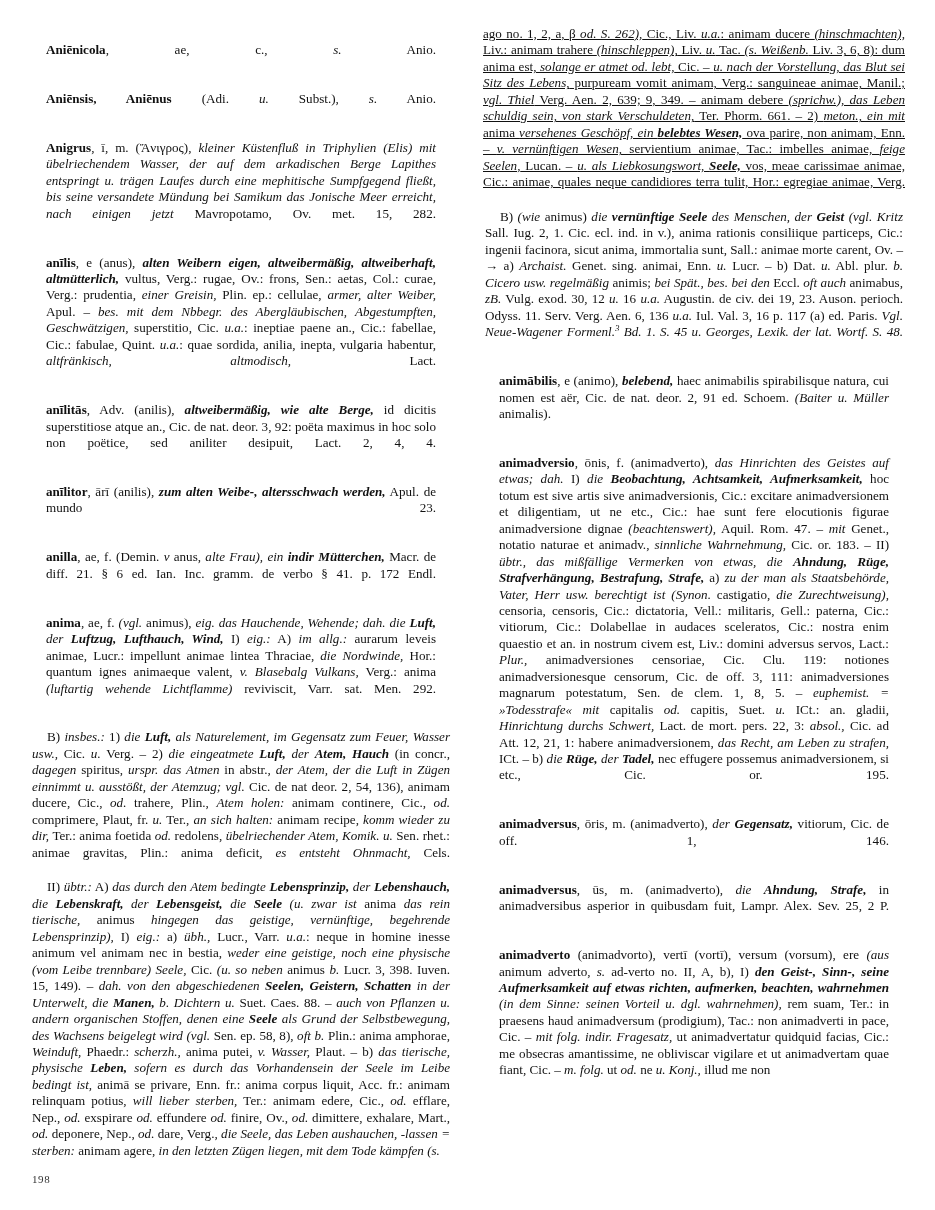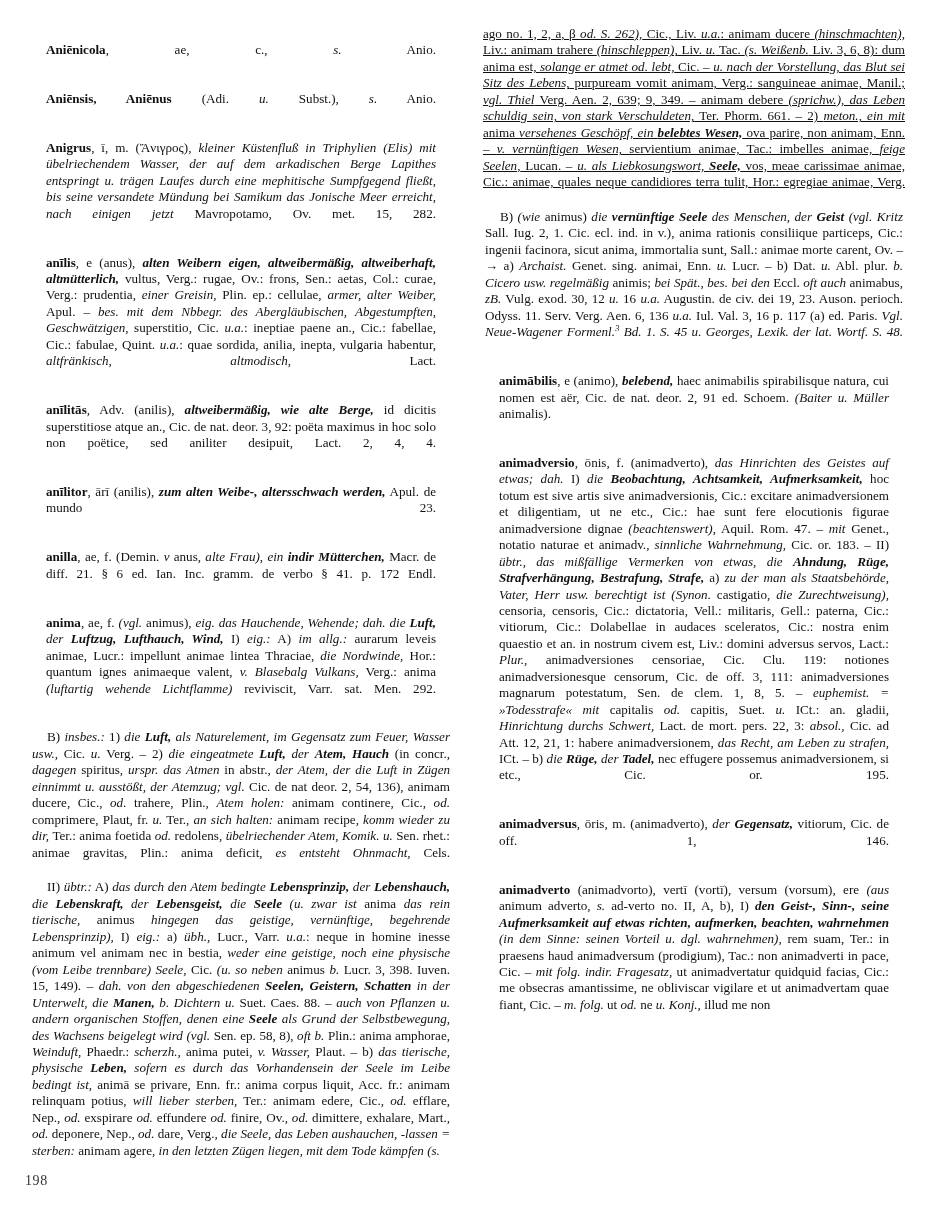--- a/index.html
+++ b/index.html
@@ -70,23 +70,23 @@
     font-style: italic;
     font-weight: bold;
   }
   sup {
     font-size: 0.68em;
     vertical-align: super;
     line-height: 0;
   }
   #folio {
     position: absolute;
-    left: 25px;
+    left: 32px;
     top: 1173px;
-    font-size: 14px;
+    font-size: 11px;
     color: #333333;
     letter-spacing: 0.6px;
   }
   
   .entry::after, .para::after, .cont::after {
     content: "";
     display: inline-block;
     width: 100%;
   }
   .entry.nostretch::after, .para.nostretch::after, .cont.nostretch::after {
@@ -110,19 +110,20 @@
         <p class="entry"><span class="hw">anima</span>, ae, f. <span class="de">(vgl.</span> animus), <span class="de">eig. das Hauchende, Wehende; dah. die <b>Luft,</b> der <b>Luftzug, Lufthauch, Wind,</b></span> I) <span class="de">eig.:</span> A) <span class="de">im allg.:</span> aurarum leveis animae, Lucr.: impellunt animae lintea Thraciae, <span class="de">die Nordwinde,</span> Hor.: quantum ignes animaeque valent, <span class="de">v. Blasebalg Vulkans,</span> Verg.: anima <span class="de">(luftartig wehende Lichtflamme)</span> reviviscit, Varr. sat. Men. 292.</p>
         <p class="para">B) <span class="de">insbes.:</span> 1) <span class="de">die <b>Luft,</b> als Naturelement, im Gegensatz zum Feuer, Wasser usw.,</span> Cic. <span class="de">u.</span> Verg. – 2) <span class="de">die eingeatmete <b>Luft,</b> der <b>Atem, Hauch</b></span> (in concr., <span class="de">dagegen</span> spiritus, <span class="de">urspr. das Atmen</span> in abstr., <span class="de">der Atem, der die Luft in Zügen einnimmt u. ausstößt, der Atemzug; vgl.</span> Cic. de nat deor. 2, 54, 136), animam ducere, Cic., <span class="de">od.</span> trahere, Plin., <span class="de">Atem holen:</span> animam continere, Cic., <span class="de">od.</span> comprimere, Plaut, fr. <span class="de">u.</span> Ter., <span class="de">an sich halten:</span> animam recipe, <span class="de">komm wieder zu dir,</span> Ter.: anima foetida <span class="de">od.</span> redolens, <span class="de">übelriechender Atem, Komik. u.</span> Sen. rhet.: animae gravitas, Plin.: anima deficit, <span class="de">es entsteht Ohnmacht,</span> Cels.</p>
         <p class="para nostretch">II) <span class="de">übtr.:</span> A) <span class="de">das durch den Atem bedingte <b>Lebensprinzip,</b> der <b>Lebenshauch,</b> die <b>Lebenskraft,</b> der <b>Lebensgeist,</b> die <b>Seele</b> (u. zwar ist</span> anima <span class="de">das rein tierische,</span> animus <span class="de">hingegen das geistige, vernünftige, begehrende Lebensprinzip),</span> I) <span class="de">eig.:</span> a) <span class="de">übh.,</span> Lucr., Varr. <span class="de">u.a.</span>: neque in homine inesse animum vel animam nec in bestia, <span class="de">weder eine geistige, noch eine physische (vom Leibe trennbare) Seele,</span> Cic. <span class="de">(u. so neben</span> animus <span class="de">b.</span> Lucr. 3, 398. Iuven. 15, 149). – <span class="de">dah. von den abgeschiedenen <b>Seelen, Geistern, Schatten</b> in der Unterwelt, die <b>Manen,</b> b. Dichtern u.</span> Suet. Caes. 88. – <span class="de">auch von Pflanzen u. andern organischen Stoffen, denen eine <b>Seele</b> als Grund der Selbstbewegung, des Wachsens beigelegt wird (vgl.</span> Sen. ep. 58, 8), <span class="de">oft b.</span> Plin.: anima amphorae, <span class="de">Weinduft,</span> Phaedr.: <span class="de">scherzh.,</span> anima putei, <span class="de">v. Wasser,</span> Plaut. – b) <span class="de">das tierische, physische <b>Leben,</b> sofern es durch das Vorhandensein der Seele im Leibe bedingt ist,</span> animā se privare, Enn. fr.: anima corpus liquit, Acc. fr.: animam relinquam potius, <span class="de">will lieber sterben,</span> Ter.: animam edere, Cic., <span class="de">od.</span> efflare, Nep., <span class="de">od.</span> exspirare <span class="de">od.</span> effundere <span class="de">od.</span> finire, Ov., <span class="de">od.</span> dimittere, exhalare, Mart., <span class="de">od.</span> deponere, Nep., <span class="de">od.</span> dare, Verg., <span class="de">die Seele, das Leben aushauchen, -lassen = sterben:</span> animam agere, <span class="de">in den letzten Zügen liegen, mit dem Tode kämpfen (s.</span></p>
       </div>
     <div class="column" id="col-right">
         <p class="cont">ago no. 1, 2, a, β <span class="de">od. S. 262),</span> Cic., Liv. <span class="de">u.a.</span>: animam ducere <span class="de">(hinschmachten),</span> Liv.: animam trahere <span class="de">(hinschleppen),</span> Liv. <span class="de">u.</span> Tac. <span class="de">(s. Weißenb.</span> Liv. 3, 6, 8): dum anima est, <span class="de">solange er atmet od. lebt,</span> Cic. – <span class="de">u. nach der Vorstellung, das Blut sei Sitz des Lebens,</span> purpuream vomit animam, Verg.: sanguineae animae, Manil.; <span class="de">vgl. Thiel</span> Verg. Aen. 2, 639; 9, 349. – animam debere <span class="de">(sprichw.), das Leben schuldig sein, von stark Verschuldeten,</span> Ter. Phorm. 661. – 2) <span class="de">meton., ein mit</span> anima <span class="de">versehenes Geschöpf, ein <b>belebtes Wesen,</b></span> ova parire, non animam, Enn. – <span class="de">v. vernünftigen Wesen,</span> servientium animae, Tac.: imbelles animae, <span class="de">feige Seelen,</span> Lucan. – <span class="de">u. als Liebkosungswort, <b>Seele,</b></span> vos, meae carissimae animae, Cic.: animae, quales neque candidiores terra tulit, Hor.: egregiae animae, Verg.</p>
         <p class="para">B) <span class="de">(wie</span> animus) <span class="de">die <b>vernünftige Seele</b> des Menschen, der <b>Geist</b> (vgl. Kritz</span> Sall. Iug. 2, 1. Cic. ecl. ind. in v.), anima rationis consiliique particeps, Cic.: ingenii facinora, sicut anima, immortalia sunt, Sall.: animae morte carent, Ov. – → a) <span class="de">Archaist.</span> Genet. sing. animai, Enn. <span class="de">u.</span> Lucr. – b) Dat. <span class="de">u.</span> Abl. plur. <span class="de">b. Cicero usw. regelmäßig</span> animis; <span class="de">bei Spät., bes. bei den</span> Eccl. <span class="de">oft auch</span> animabus, <span class="de">zB.</span> Vulg. exod. 30, 12 <span class="de">u.</span> 16 <span class="de">u.a.</span> Augustin. de civ. dei 19, 23. Auson. perioch. Odyss. 11. Serv. Verg. Aen. 6, 136 <span class="de">u.a.</span> Iul. Val. 3, 16 p. 117 (a) ed. Paris. <span class="de">Vgl. Neue-Wagener Formenl.<sup>3</sup> Bd. 1. S. 45 u. Georges, Lexik. der lat. Wortf. S. 48.</span></p>
         <p class="entry"><span class="hw">animābilis</span>, e (animo), <span class="deb">belebend,</span> haec animabilis spirabilisque natura, cui nomen est aër, Cic. de nat. deor. 2, 91 ed. Schoem. <span class="de">(Baiter u. Müller</span> animalis).</p>
         <p class="entry"><span class="hw">animadversio</span>, ōnis, f. (animadverto), <span class="de">das Hinrichten des Geistes auf etwas; dah.</span> I) <span class="de">die <b>Beobachtung, Achtsamkeit, Aufmerksamkeit,</b></span> hoc totum est sive artis sive animadversionis, Cic.: excitare animadversionem et diligentiam, ut ne etc., Cic.: hae sunt fere elocutionis figurae animadversione dignae <span class="de">(beachtenswert),</span> Aquil. Rom. 47. – <span class="de">mit</span> Genet., notatio naturae et animadv., <span class="de">sinnliche Wahrnehmung,</span> Cic. or. 183. – II) <span class="de">übtr., das mißfällige Vermerken von etwas, die <b>Ahndung, Rüge, Strafverhängung, Bestrafung, Strafe,</b></span> a) <span class="de">zu der man als Staatsbehörde, Vater, Herr usw. berechtigt ist (Synon.</span> castigatio, <span class="de">die Zurechtweisung),</span> censoria, censoris, Cic.: dictatoria, Vell.: militaris, Gell.: paterna, Cic.: vitiorum, Cic.: Dolabellae in audaces sceleratos, Cic.: nostra enim quaestio et an. in nostrum civem est, Liv.: domini adversus servos, Lact.: <span class="de">Plur.,</span> animadversiones censoriae, Cic. Clu. 119: notiones animadversionesque censorum, Cic. de off. 3, 111: animadversiones magnarum potestatum, Sen. de clem. 1, 8, 5. – <span class="de">euphemist. = »Todesstrafe« mit</span> capitalis <span class="de">od.</span> capitis, Suet. <span class="de">u.</span> ICt.: an. gladii, <span class="de">Hinrichtung durchs Schwert,</span> Lact. de mort. pers. 22, 3: <span class="de">absol.,</span> Cic. ad Att. 12, 21, 1: habere animadversionem, <span class="de">das Recht, am Leben zu strafen,</span> ICt. – b) <span class="de">die <b>Rüge,</b> der <b>Tadel,</b></span> nec effugere possemus animadversionem, si etc., Cic. or. 195.</p>
         <p class="entry"><span class="hw">animadversus</span>, ōris, m. (animadverto), <span class="de">der <b>Gegensatz,</b></span> vitiorum, Cic. de off. 1, 146.</p>
+        <p class="entry"><span class="hw">animadversus</span>, ūs, m. (animadverto), <span class="de">die <b>Ahndung, Strafe,</b></span> in animadversibus asperior in quibusdam fuit, Lampr. Alex. Sev. 25, 2 P.</p>
         <p class="entry nostretch"><span class="hw">animadverto</span> (animadvorto), vertī (vortī), versum (vorsum), ere <span class="de">(aus</span> animum adverto, <span class="de">s.</span> ad-verto no. II, A, b), I) <span class="deb">den Geist-, Sinn-, seine Aufmerksamkeit auf etwas richten, aufmerken, beachten, wahrnehmen</span> <span class="de">(in dem Sinne: seinen Vorteil u. dgl. wahrnehmen),</span> rem suam, Ter.: in praesens haud animadversum (prodigium), Tac.: non animadverti in pace, Cic. – <span class="de">mit folg. indir. Fragesatz,</span> ut animadvertatur quidquid facias, Cic.: me obsecras amantissime, ne obliviscar vigilare et ut animadvertam quae fiant, Cic. – <span class="de">m. folg.</span> ut <span class="de">od.</span> ne <span class="de">u. Konj.,</span> illud me non</p>
       </div>
   </div>
 
   <div id="folio">198</div>
 
 </div>
 
 </body></html>

